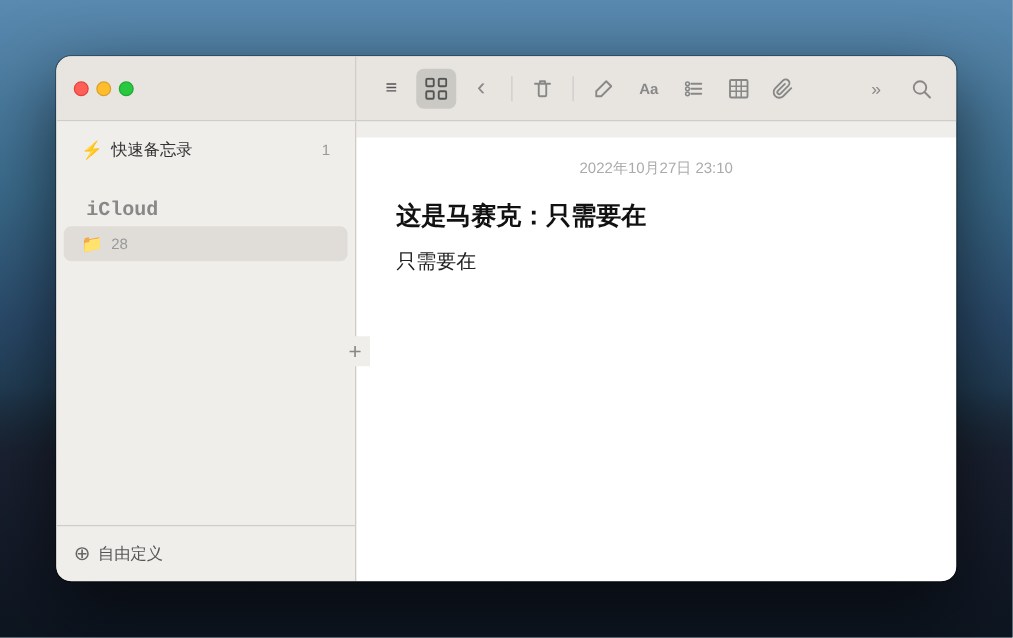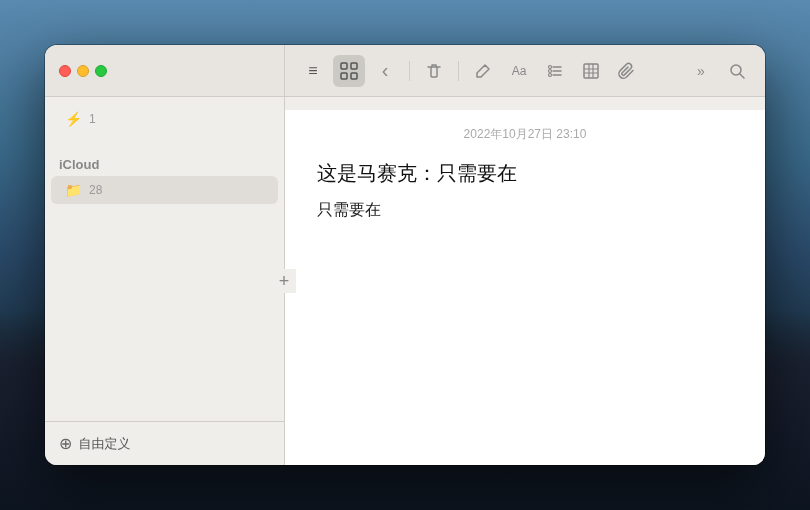--- a/index.html
+++ b/index.html
@@ -165,25 +165,26 @@
       font-size: 13px;
       color: #333;
     }
 
     .sidebar-item-count {
       font-size: 12px;
       color: #999;
     }
 
     .sidebar-section-header {
-      padding: 8px 14px 4px;
-      font-size: 13px;
+      padding: 8px 24px 4px;
+      font-size: 16px;
       font-weight: 600;
       color: #888;
       text-transform: none;
+      font-family: Liberation Mono, monospace;
     }
 
     .sidebar-footer {
       margin-top: auto;
       padding: 12px 14px;
       border-top: 1px solid #d0cdc8;
     }
 
     .new-folder-btn {
       display: flex;
@@ -234,21 +235,21 @@
       padding: 16px 0 12px;
     }
 
     .note-content {
       padding: 4px 32px 24px;
       overflow-y: auto;
     }
 
     .note-title {
       font-size: 20px;
-      font-weight: 400;
+      font-weight: 700;
       color: #111;
       margin-bottom: 10px;
       line-height: 1.4;
     }
 
     .note-body {
       font-size: 16px;
       color: #222;
       line-height: 1.6;
     }
@@ -284,21 +285,21 @@
         <svg width="18" height="18" viewBox="0 0 18 18" fill="none" xmlns="http://www.w3.org/2000/svg">
           <path d="M3 5h12M7 5V3h4v2M6 5v9a1 1 0 001 1h4a1 1 0 001-1V5H6z" stroke="#888" stroke-width="1.5" stroke-linecap="round" stroke-linejoin="round"></path>
         </svg>
       </button>
       <div class="toolbar-divider"></div>
       <button class="toolbar-btn">
         <svg width="18" height="18" viewBox="0 0 18 18" fill="none" xmlns="http://www.w3.org/2000/svg">
           <path d="M11 3l4 4-8 8H3v-4l8-8z" stroke="#888" stroke-width="1.5" stroke-linecap="round" stroke-linejoin="round"></path>
         </svg>
       </button>
-      <button class="toolbar-btn" style="font-size:12px; font-weight:400; color:#888;">Aa</button>
+      <button class="toolbar-btn" style="font-size:12px; font-weight:700; color:#888;">Aa</button>
       <button class="toolbar-btn">
         <svg width="18" height="18" viewBox="0 0 18 18" fill="none" xmlns="http://www.w3.org/2000/svg">
           <circle cx="4" cy="5" r="1.5" stroke="#888" stroke-width="1.2"></circle>
           <line x1="7" y1="5" x2="15" y2="5" stroke="#888" stroke-width="1.5" stroke-linecap="round"></line>
           <circle cx="4" cy="9" r="1.5" stroke="#888" stroke-width="1.2"></circle>
           <line x1="7" y1="9" x2="15" y2="9" stroke="#888" stroke-width="1.5" stroke-linecap="round"></line>
           <circle cx="4" cy="13" r="1.5" stroke="#888" stroke-width="1.2"></circle>
           <line x1="7" y1="13" x2="15" y2="13" stroke="#888" stroke-width="1.5" stroke-linecap="round"></line>
         </svg>
       </button>
@@ -329,20 +330,21 @@
 
   <div class="content-area">
 
     <div class="sidebar">
 
       <div class="sidebar-plus">+</div>
 
       <div class="sidebar-section">
         <div class="sidebar-item">
           <span class="sidebar-item-icon">⚡</span>
+          <span class="sidebar-item-label">快速备忘录</span>
           <span class="sidebar-item-count">1</span>
         </div>
       </div>
 
       <div class="sidebar-section">
         <div class="sidebar-section-header">iCloud</div>
         <div class="sidebar-item active">
           <span class="sidebar-item-icon">📁</span>
           <span class="sidebar-item-count">28</span>
         </div>

